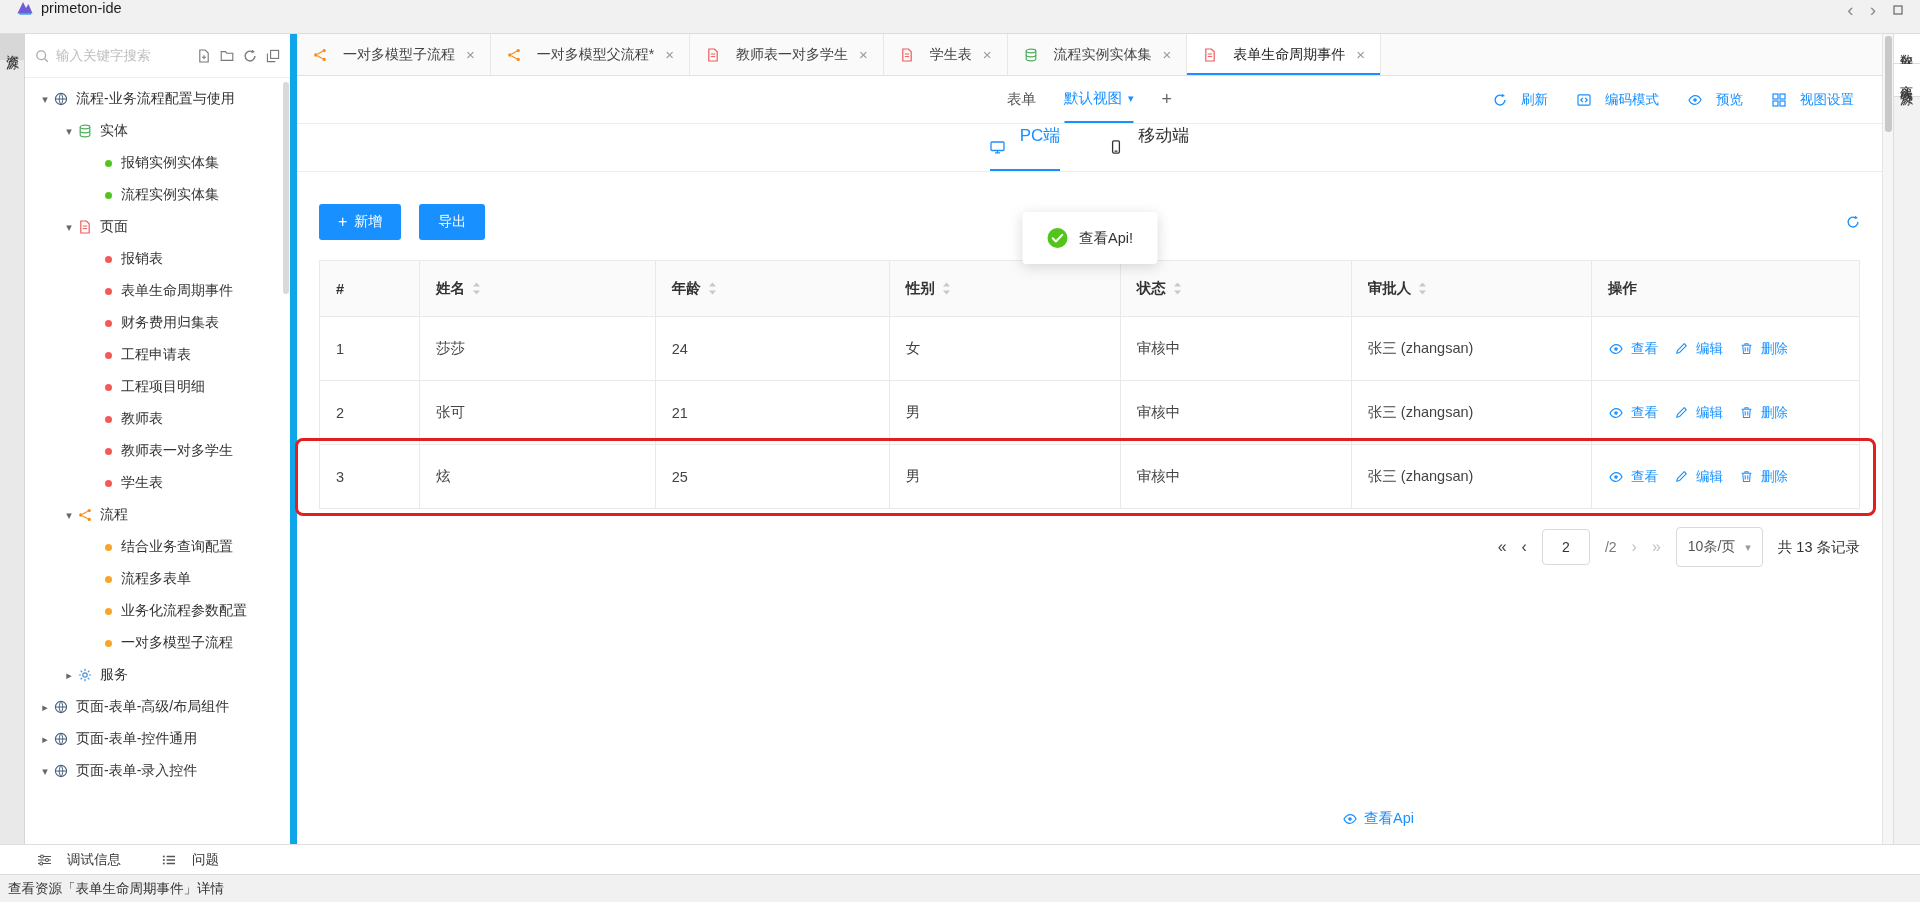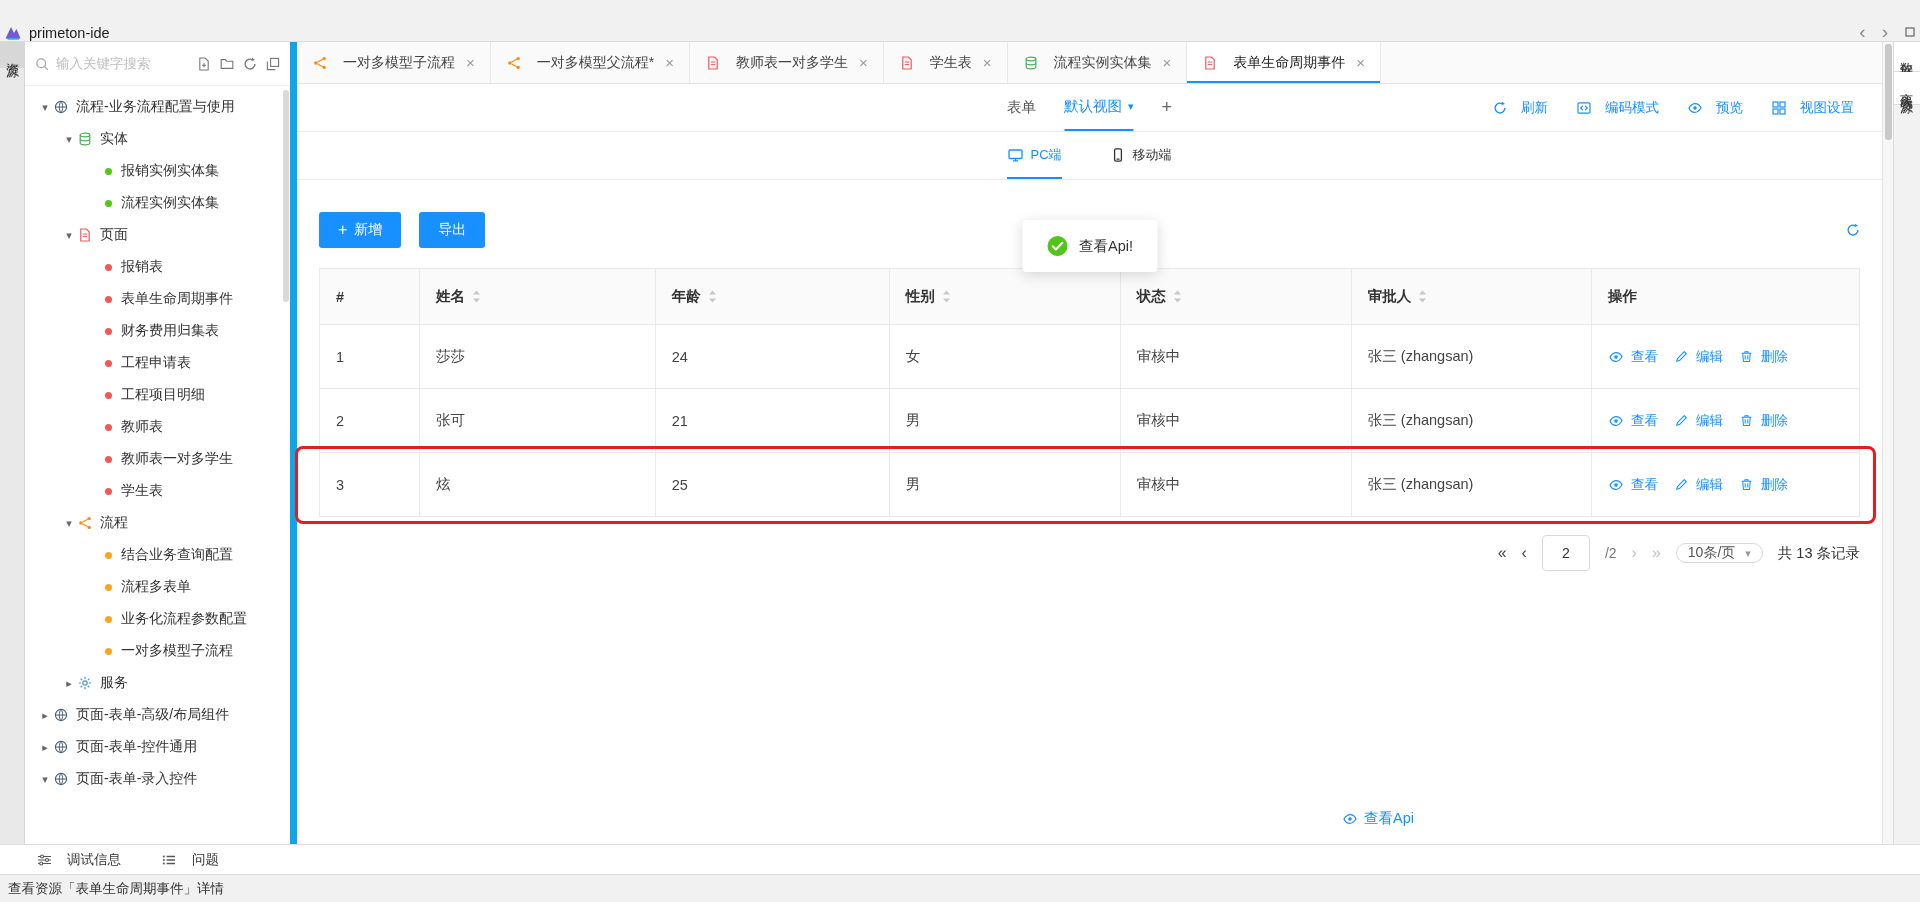--- a/index.html
+++ b/index.html
@@ -3,21 +3,21 @@
 <meta charset="utf-8">
 <style>
   *{box-sizing:border-box;margin:0;padding:0}
   html,body{width:1920px;height:902px;overflow:hidden}
   body{font-family:"Liberation Sans","DejaVu Sans",sans-serif;font-size:14px;color:#333;background:#fff}
   .ico{display:inline-flex;align-items:center;justify-content:center;flex:0 0 auto}
   .ico svg{display:block}
   .window{display:flex;flex-direction:column;width:100%;height:100%}
 
   
-  .titlebar{height:42px;background:#f1f1f1;border-bottom:1px solid #dcdcdc;display:flex;align-items:flex-end;padding:0 4px;flex:0 0 auto}
+  .titlebar{height:34px;background:#f1f1f1;border-bottom:1px solid #dcdcdc;display:flex;align-items:flex-start;padding:0 16px;flex:0 0 auto}
   .logo{margin-right:7px}
   .title{font-size:14.5px;color:#1d1d1d}
   .titlebar-right{margin-left:auto;display:flex;align-items:center;gap:16px;color:#8a8a8a;font-size:19px}
   .tb-btn{cursor:pointer;line-height:1}
 
   .main-row{flex:1;display:flex;min-height:0}
 
   
   .left-strip{width:25px;background:#e9e9e9;border-right:1px solid #d6d6d6;flex:0 0 auto}
   .v-tab{writing-mode:vertical-lr;text-orientation:upright;padding:10px 3px;font-size:13px;letter-spacing:3px;cursor:pointer;color:#333}
@@ -55,21 +55,21 @@
   .view-header{height:48px;border-bottom:1px solid #ececec;display:flex;align-items:center;position:relative;flex:0 0 auto}
   .vh-center{position:absolute;left:50%;transform:translateX(-50%);display:flex;align-items:center;gap:28px;height:100%}
   .vh-tab{display:flex;align-items:center;height:100%;font-size:14.5px;color:#555;cursor:pointer;gap:6px}
   .vh-tab.active{color:var(--accent);border-bottom:2px solid var(--accent)}
   .vh-tab .caret{font-size:11px}
   .vh-add{font-size:18px;color:#666;cursor:pointer}
   .vh-actions{margin-left:auto;display:flex;gap:28px;padding-right:28px;color:var(--accent);font-size:13.5px}
   .vh-action{display:flex;align-items:center;gap:6px;cursor:pointer;white-space:nowrap}
 
   .device-tabs{height:48px;border-bottom:1px solid #ececec;display:flex;align-items:stretch;justify-content:center;gap:48px;flex:0 0 auto}
-  .device-tab{display:flex;align-items:center;font-size:13px;color:#333;cursor:pointer;border-bottom:2px solid transparent}
+  .device-tab{display:flex;gap:7px;font-size:17px;color:#333;cursor:pointer;border-bottom:2px solid transparent}
   .device-tab.active{color:var(--accent);border-bottom-color:var(--accent)}
 
   .content{flex:1;position:relative;padding:32px 22px 0;background:#fff;min-height:0}
   .toolbar-row{display:flex;gap:18px;align-items:center}
   .btn{background:var(--accent);color:#fff;border:none;border-radius:3px;height:36px;padding:0 19px;font-size:14px;display:inline-flex;align-items:center;gap:7px;cursor:pointer;font-family:inherit}
   .btn .plus{font-size:16px;line-height:1}
   .sync{margin-left:auto;color:var(--accent);cursor:pointer}
   .toast{position:absolute;left:50%;top:40px;transform:translateX(-50%);background:#fff;box-shadow:0 3px 14px rgba(0,0,0,.15);border-radius:4px;padding:15px 24px;display:flex;align-items:center;gap:11px;font-size:14.5px;color:#333;z-index:6}
 
   .table-wrap{position:relative;margin-top:20px}
@@ -81,21 +81,21 @@
   .sort{display:inline-flex;cursor:pointer}
   .ops{display:flex;gap:15px}
   .op-link{color:var(--accent);display:flex;align-items:center;cursor:pointer;font-size:13.5px}
   .annotation{position:absolute;left:-24px;right:-16px;top:178px;height:78px;border:3px solid var(--annotation);border-radius:8px;pointer-events:none;z-index:5}
 
   .pagination{display:flex;align-items:center;justify-content:flex-end;gap:15px;margin-top:18px;font-size:14px;color:#555}
   .pg-btn{font-size:16px;cursor:pointer;color:#444}
   .pg-btn.disabled{color:#c3c3c3}
   .pg-input{width:48px;height:36px;border:1px solid #d9d9d9;border-radius:4px;text-align:center;font-size:14px;color:#333;outline:none;font-family:inherit}
   .pg-total{color:#777}
-  .pg-size{height:20px;border:1px solid #d9d9d9;border-radius:12px;display:flex;align-items:center;gap:10px;padding:0 11px;color:#555;cursor:pointer}
+  .pg-size{height:40px;border:1px solid #d9d9d9;border-radius:4px;display:flex;align-items:center;gap:10px;padding:0 11px;color:#555;cursor:pointer}
   .pg-size .caret{font-size:11px;color:#9a9a9a}
   .total-rec{color:#333;font-size:14.5px}
   .api-link{position:absolute;left:66%;bottom:16px;color:var(--accent);display:flex;align-items:center;gap:7px;font-size:14.5px;cursor:pointer}
 
   
   .v-scrollbar{width:11px;background:#f6f6f6;border-left:1px solid #e5e5e5;position:relative;flex:0 0 auto}
   .v-thumb{position:absolute;top:2px;left:2px;width:7px;height:96px;background:#c9c9c9;border-radius:3px;cursor:pointer}
   .right-strip{width:27px;background:#f2f2f2;border-left:1px solid #ddd;display:flex;flex-direction:column;flex:0 0 auto}
   .right-strip .v-tab{border-bottom:1px solid #ddd;width:100%;background:#fff}
 

